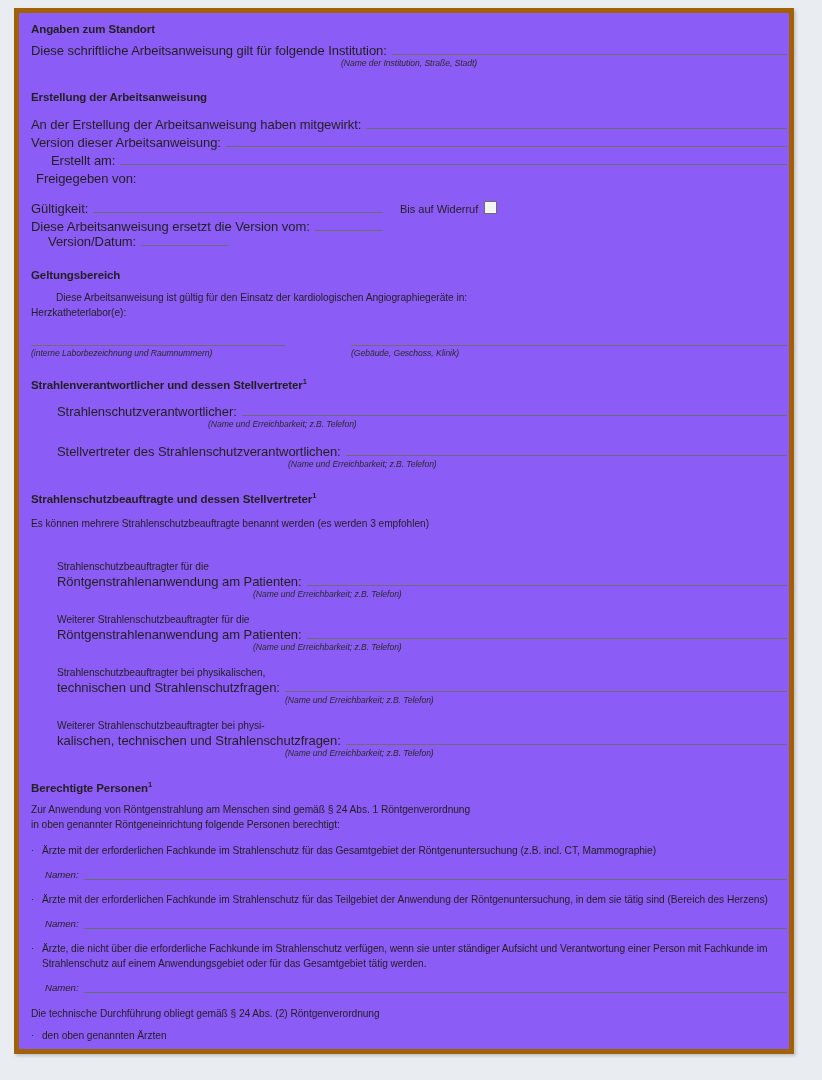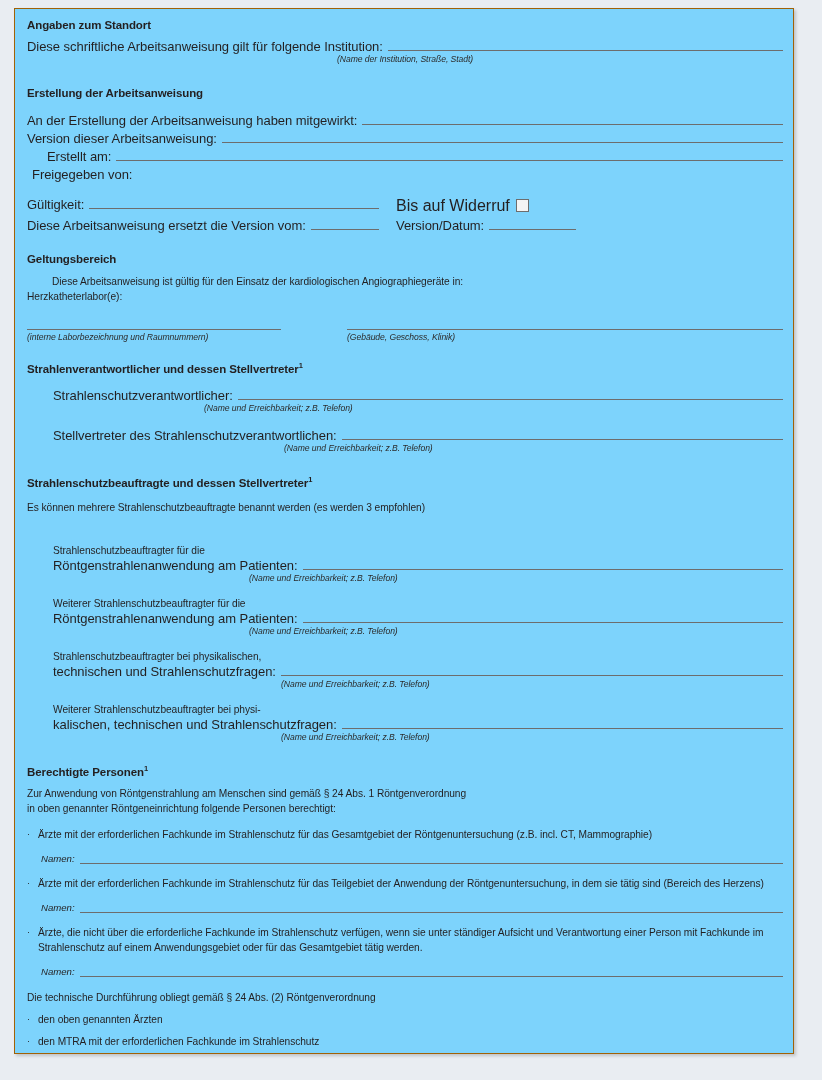--- a/index.html
+++ b/index.html
@@ -13,22 +13,22 @@
     font-family: "Liberation Sans", sans-serif;
     color: #231f20;
     -webkit-font-smoothing: antialiased;
   }
   .page {
     position: absolute;
     left: 14px;
     top: 8px;
     width: 780px;
     height: 1046px;
-    background: #7dd3fc;
-    border: 1px solid #a16207;
+    background: #8b5cf6;
+    border: 5px solid #a16207;
     box-sizing: border-box;
     box-shadow: 2px 2px 3px rgba(0,0,0,0.18);
     overflow: hidden;
   }
   .inner {
     position: absolute;
     left: 12px;
     top: 10px;
     width: 756px;
   }
@@ -134,26 +134,26 @@
   <div class="row" style="margin-top:3px;flex-direction:column;">
     <span class="lbl">Freigegeben von:</span>
     <span class="rule"></span>
   </div>
 
   <div style="display:flex; margin-top:3px;">
     <div class="row" style="width:352px;">
       <span class="lbl">Gültigkeit:</span>
       <span class="rule"></span>
     </div>
-    <div style="margin-left:17px; font-size:16px; white-space:nowrap;">
+    <div style="margin-left:17px; font-size:11px; white-space:nowrap;">
       <span>Bis auf Widerruf</span><span class="chk"></span>
     </div>
   </div>
 
-  <div style="display:flex; margin-top:3px;">
+  <div style="display:flex; margin-top:3px;flex-direction:column;">
     <div class="row" style="width:352px;">
       <span class="lbl">Diese Arbeitsanweisung ersetzt die Version vom:</span>
       <span class="rule"></span>
     </div>
     <div class="row" style="margin-left:17px; width:180px;">
       <span class="lbl">Version/Datum:</span>
       <span class="rule"></span>
     </div>
   </div>
 

